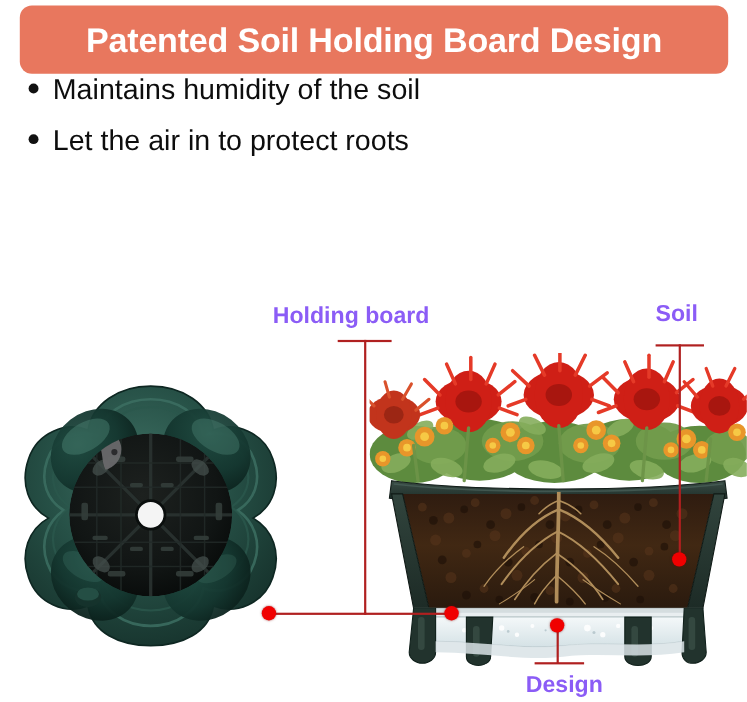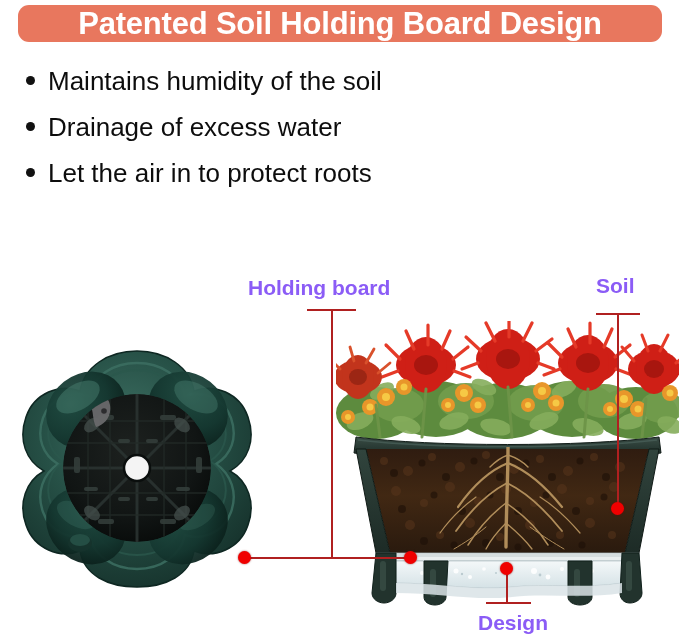--- a/index.html
+++ b/index.html
@@ -15,21 +15,21 @@
     font-family: "Liberation Sans", sans-serif;
     -webkit-font-smoothing: antialiased;
   }
 
   
   .banner {
     position: absolute;
     left: 18px;
     top: 5px;
     width: 644px;
-    height: 37px;
+    height: 62px;
     border-radius: 11px;
     background: #e8775e;
     display: flex;
     align-items: center;
     justify-content: center;
     box-sizing: border-box;
   }
   .banner-title {
     color: #ffffff;
     font-size: 31px;
@@ -144,24 +144,20 @@
 <body>
 
 <div class="banner">
   <span class="banner-title">Patented Soil Holding Board Design</span>
 </div>
 
 <div class="bullets">
   <div class="bullet-row">
     <span class="bullet-dot"></span>
     <span class="bullet-text">Maintains humidity of the soil</span>
-  </div>
-  <div class="bullet-row">
-    <span class="bullet-dot"></span>
-    <span class="bullet-text">Drainage of excess water</span>
   </div>
   <div class="bullet-row">
     <span class="bullet-dot"></span>
     <span class="bullet-text">Let the air in to protect roots</span>
   </div>
 </div>
 
 <div class="diagram">
 
   <div class="clover-wrap">

